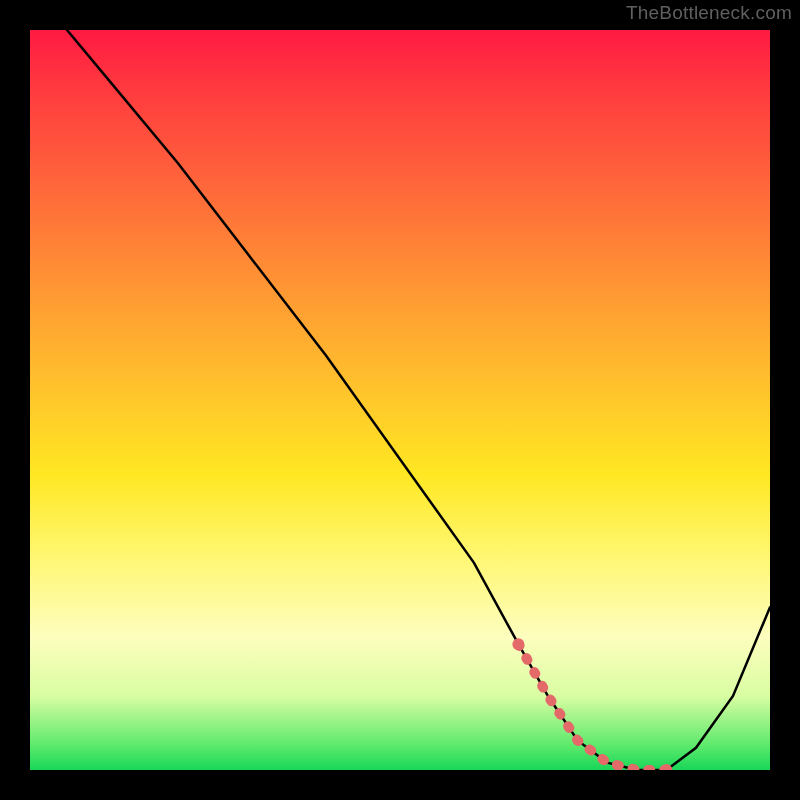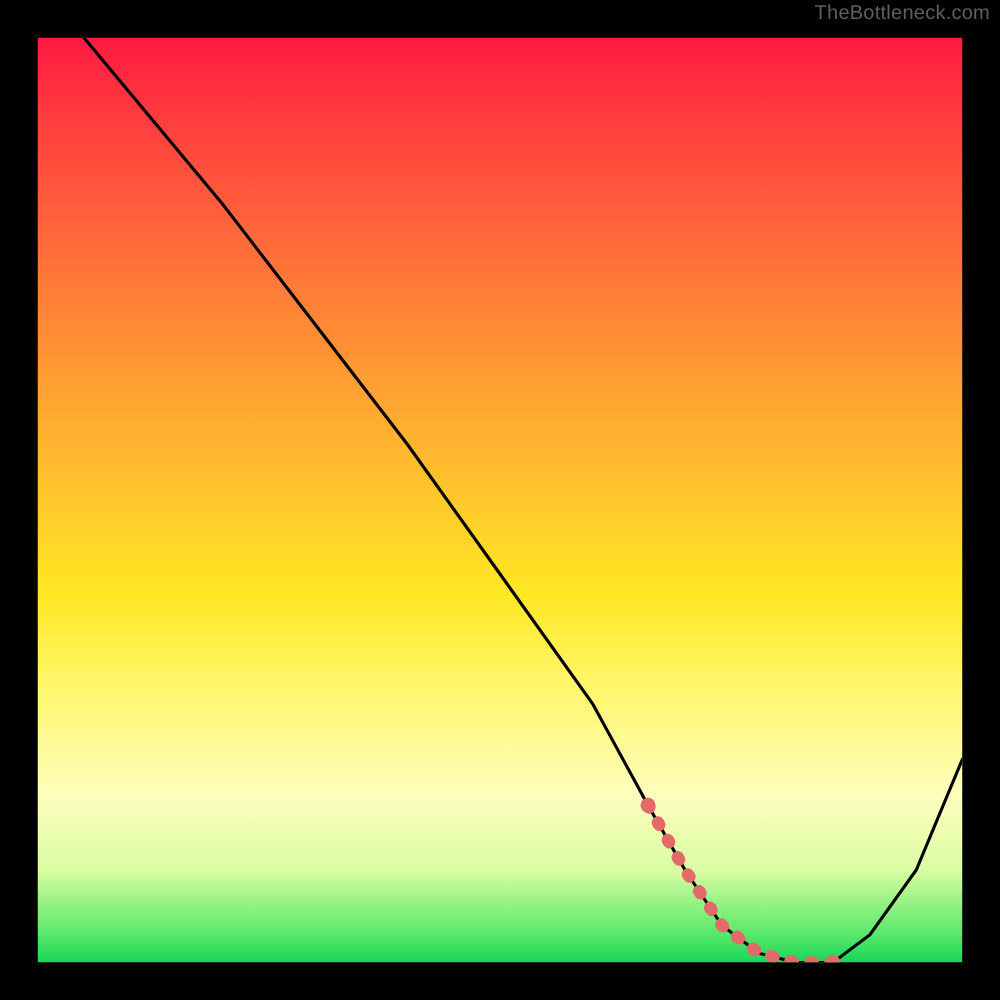--- a/index.html
+++ b/index.html
@@ -15,21 +15,21 @@
     position: relative;
     width: 800px;
     height: 800px;
     background: #000;
   }
   .watermark {
     position: absolute;
     top: 2px;
     right: 8px;
     color: #5f5f5f;
-    font-size: 16px;
+    font-size: 19px;
     font-weight: 500;
     letter-spacing: 0.2px;
     z-index: 5;
   }
   .plot-area {
     position: absolute;
     left: 30px;
     top: 30px;
     width: 740px;
     height: 740px;

